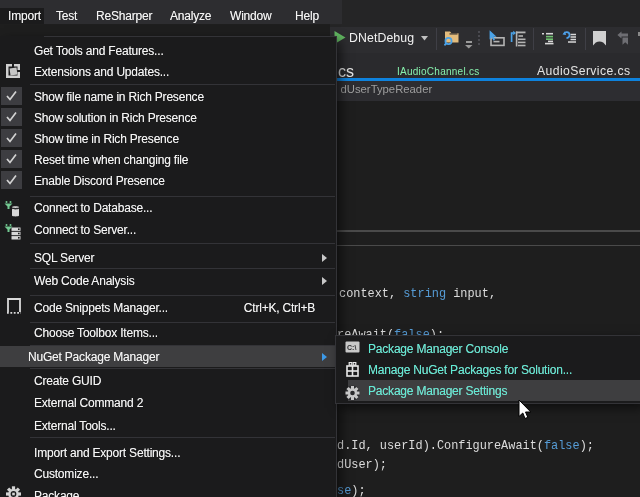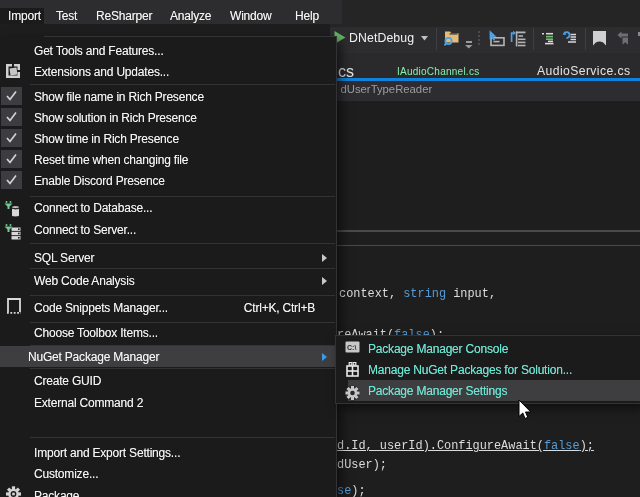--- a/index.html
+++ b/index.html
@@ -55,21 +55,21 @@
   <div class="abs" style="left:397px;top:64px;height:15px;line-height:15px;font-size:10px;letter-spacing:0.25px;color:#86efac;z-index:6;">IAudioChannel.cs</div>
   <div class="abs" style="left:537px;top:64px;height:15px;line-height:15px;font-size:12.2px;letter-spacing:0.4px;color:#e4e4e4;z-index:6;">AudioService.cs</div>
 
   <div class="abs" style="left:340.5px;top:83px;height:12px;line-height:12px;font-size:11.3px;color:#9e9e9e;z-index:6;">dUserTypeReader</div>
 
   <div class="abs" style="left:337px;top:230px;width:303px;height:1.5px;background:#4a4a4a;z-index:5;"></div>
   <div class="abs" style="left:337px;top:244.5px;width:303px;height:1.5px;background:#4a4a4a;z-index:5;"></div>
 
   <div class="code" style="left:339px;top:279px;margin-top:8px;">context, <span class="kw">string</span> input,</div>
   <div class="code" style="left:337px;top:328px;">reAwait(<span class="kw">false</span>);</div>
-  <div class="code" style="left:337px;top:439px;text-decoration:underline;">d.Id, userId).ConfigureAwait(<span class="kw">false</span>);</div>
+  <div class="code" style="left:337px;top:439px;">d.Id, userId).ConfigureAwait(<span class="kw">false</span>);</div>
   <div class="code" style="left:337px;top:457.5px;">dUser);</div>
   <div class="code" style="left:337px;top:484px;"><span class="kw">se</span>);</div>
 
   <div id="toolbar" style="z-index:10;">
 
     <svg class="abs" style="left:333.5px;top:30.5px;z-index:10;" width="12" height="13" viewBox="0 0 12 13">
       <path d="M0.5 0 L11.5 6.5 L0.5 13 Z" fill="#62b862"></path>
     </svg>
     <div class="abs" style="left:349px;top:31px;font-size:12.3px;letter-spacing:0.1px;color:#f1f1f1;z-index:10;">DNetDebug</div>
     <svg class="abs" style="left:421px;top:35.5px;z-index:10;" width="7" height="5" viewBox="0 0 7 5">
@@ -167,20 +167,21 @@
     <div class="mi" style="top:234px;">Web Code Analysis<span class="subarr"></span></div>
     <div class="sep" style="top:258.5px;"></div>
     <div class="mi" style="top:260.5px;">Code Snippets Manager...<span class="shortcut">Ctrl+K, Ctrl+B</span></div>
     <div class="sep" style="top:285.5px;"></div>
     <div class="mi" style="top:286px;">Choose Toolbox Items...</div>
     <div class="sep" style="top:309px;"></div>
     <div class="mi hl" style="top:310px;">NuGet Package Manager<span class="subarr blue"></span></div>
     <div class="sep" style="top:332px;"></div>
     <div class="mi" style="top:334px;">Create GUID</div>
     <div class="mi" style="top:355.5px;">External Command 2</div>
+    <div class="mi" style="top:378.5px;">External Tools...</div>
     <div class="sep" style="top:401px;"></div>
     <div class="mi" style="top:405.5px;">Import and Export Settings...</div>
     <div class="mi" style="top:427px;">Customize...</div>
     <div class="mi" style="top:449px;">Package...</div>
 
     <div style="position:absolute;left:8px;top:469.5px;width:322px;height:2px;
          background:repeating-linear-gradient(to right,#3c3c40 0,#3c3c40 6px,transparent 6px,transparent 10px);"></div>
 
     <svg class="ico" style="left:1px;top:51px;" width="21" height="18">
         <rect width="21" height="18" fill="#3d3d41"></rect>

